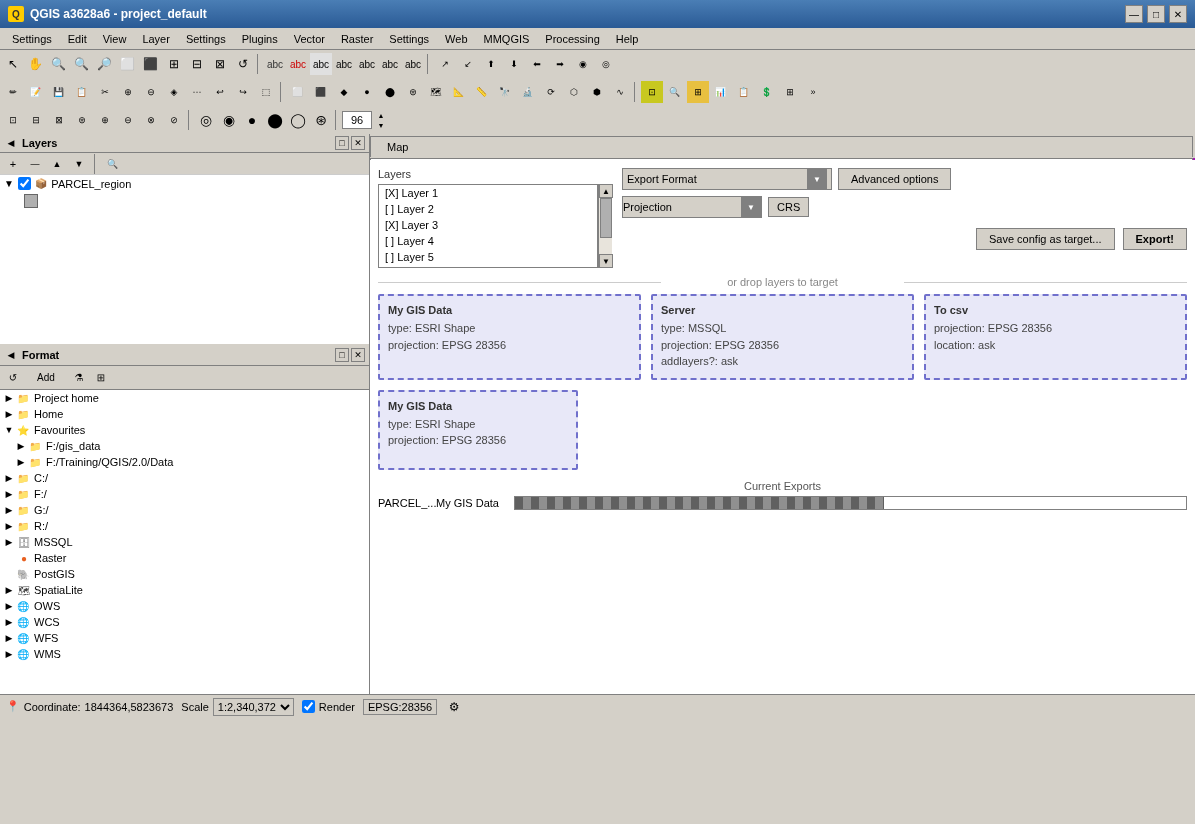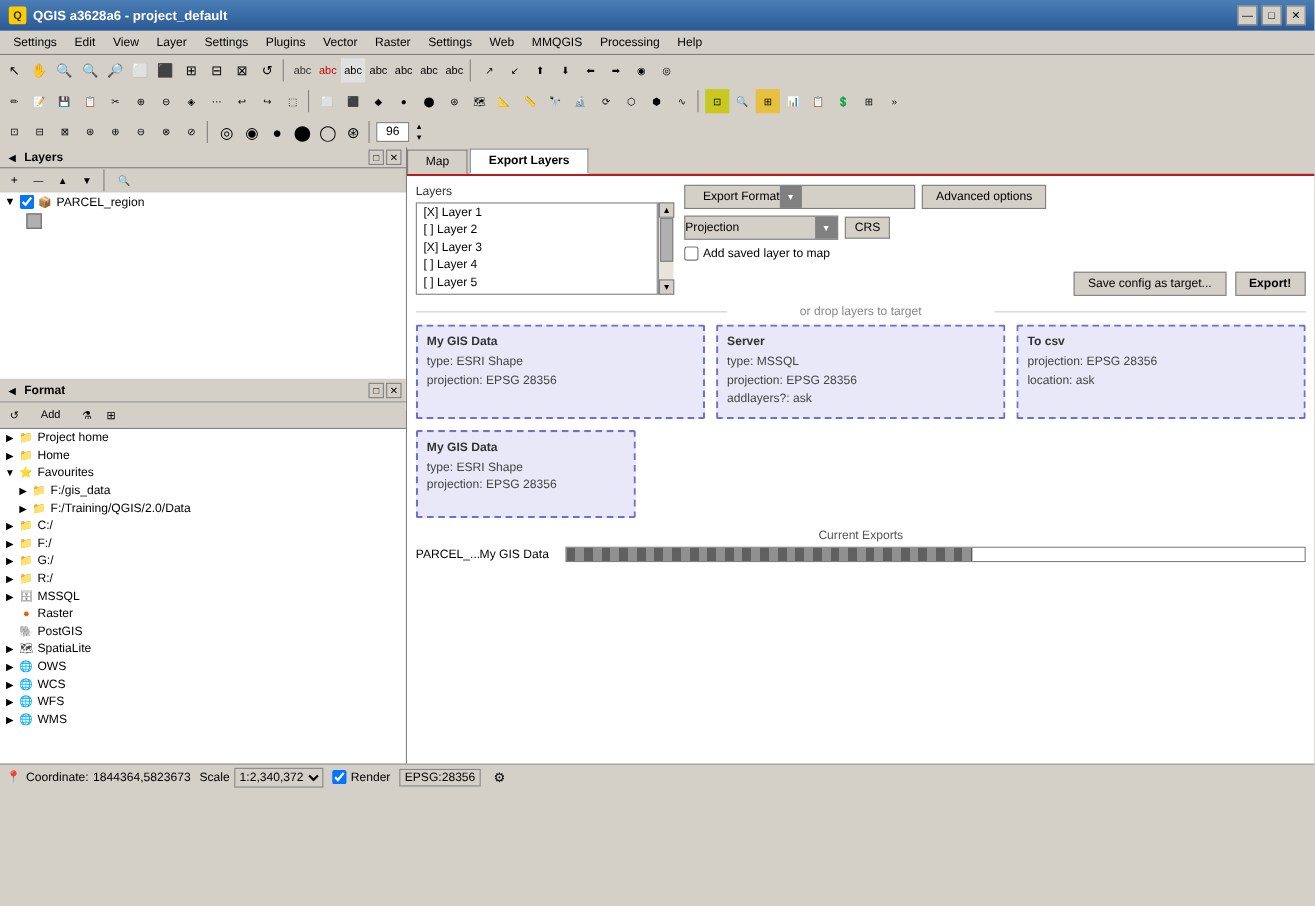--- a/index.html
+++ b/index.html
@@ -157,22 +157,23 @@
     .folder-icon { color: #e8b800; }
     .right-panel {
       flex: 1;
       background: #d4d0c8;
       display: flex;
       flex-direction: column;
     }
     .tabs-bar {
       display: flex;
       background: #d4d0c8;
-      border-bottom: 2px solid #b91c1c;
+      border-bottom: 2px solid #a21caf;
       height: 26px;
+      flex-direction: column;
     }
     .tab {
       padding: 4px 16px;
       cursor: pointer;
       border: 1px solid #808080;
       border-bottom: none;
       background: #d4d0c8;
       font-size: 11px;
       margin-right: 2px;
       margin-top: 2px;
@@ -216,23 +217,24 @@
       display: flex;
       align-items: center;
       gap: 6px;
     }
     .export-select {
       width: 200px;
       height: 22px;
       border: 1px solid #808080;
       background: #d4d0c8;
       font-size: 11px;
-      padding: 0 16px;
-      display: flex;
-      align-items: center;
+      padding: 0 4px;
+      display: flex;
+      align-items: center;
+      justify-content: space-between;
       cursor: pointer;
     }
     .dropdown-arrow {
       width: 20px; height: 20px;
       background: #808080;
       display: flex; align-items: center; justify-content: center;
       color: white;
       font-size: 8px;
     }
     .advanced-btn {
@@ -749,24 +751,20 @@
           </div>
 
           <div class="projection-row">
             <div class="projection-select">
               <span>Projection</span>
               <div class="dropdown-arrow">▼</div>
             </div>
             <button class="crs-btn">CRS</button>
           </div>
 
-          <div class="checkbox-row">
-            <input type="checkbox" style="">
-            <span>Add saved layer to map</span>
-          </div>
 
           <div class="save-export-row">
             <button class="action-btn">Save config as target...</button>
             <button class="action-btn" style="font-weight:bold;">Export!</button>
           </div>
         </div>
       </div>
 
       <div class="drop-zone-label">or drop layers to target</div>
 

